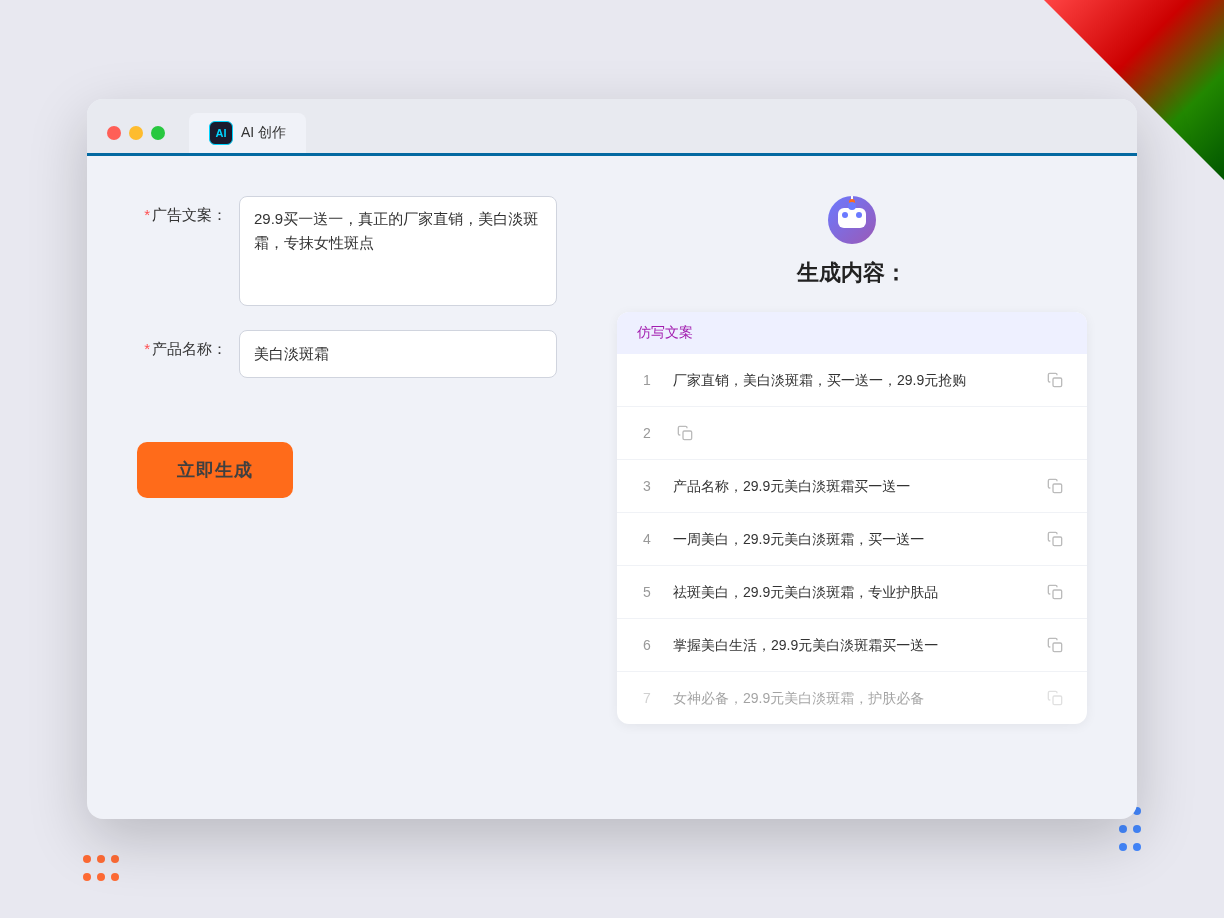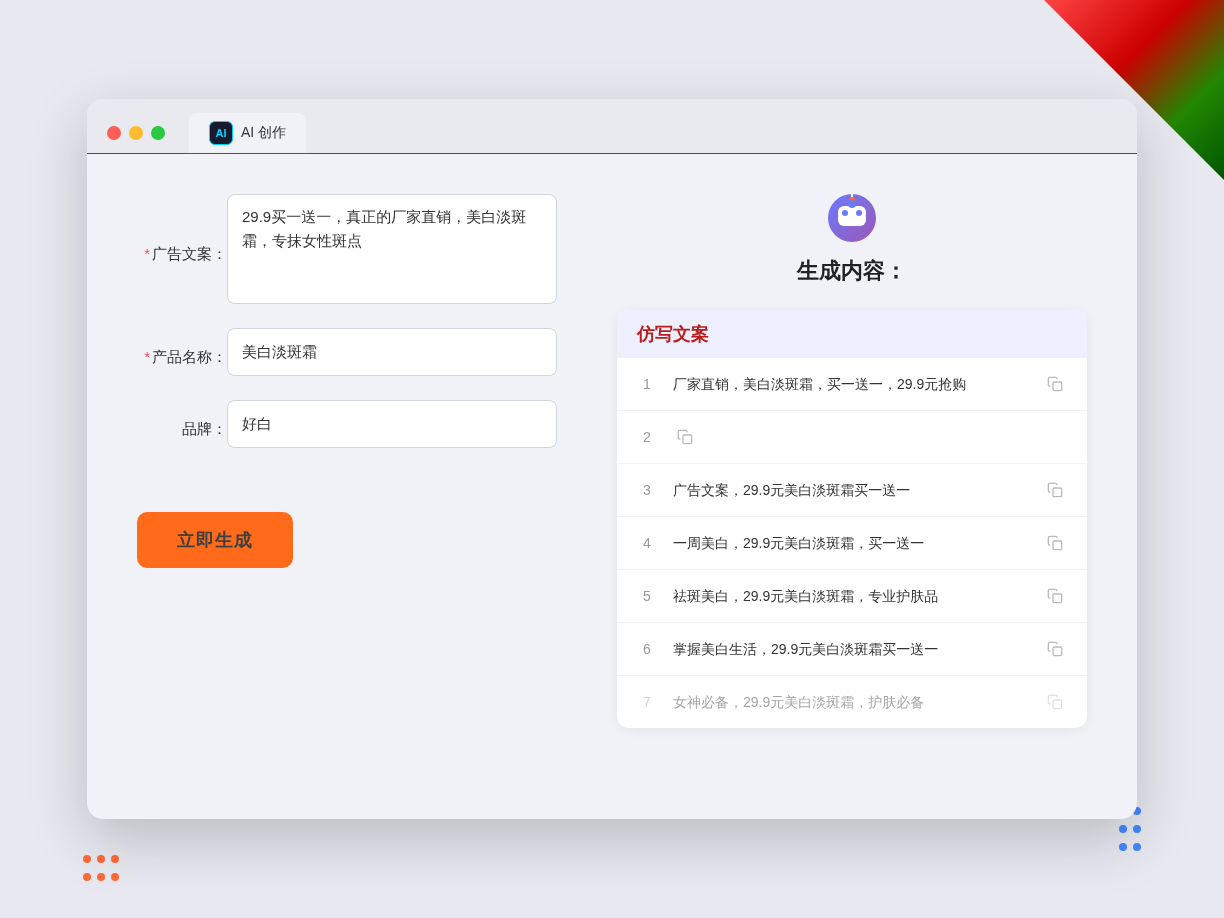--- a/index.html
+++ b/index.html
@@ -61,21 +61,21 @@
       overflow: hidden;
     }
 
     
     .title-bar {
       background: #e8eaf0;
       padding: 14px 20px 0 20px;
       display: flex;
       align-items: center;
       gap: 16px;
-      border-bottom: 1px solid #0369a1;
+      border-bottom: 3px solid #0369a1;
     }
     .traffic-lights {
       display: flex;
       gap: 8px;
       align-items: center;
       margin-right: 8px;
     }
     .traffic-light {
       width: 14px; height: 14px;
       border-radius: 50%;
@@ -123,22 +123,23 @@
     }
     .page-title {
       font-size: 28px;
       font-weight: 700;
       color: #222;
       margin-bottom: 36px;
     }
 
     .form-group {
       display: flex;
-      align-items: center;
+      align-items: flex-start;
       margin-bottom: 24px;
+      gap: 12px;
     }
     .form-label {
       font-size: 15px;
       color: #333;
       white-space: nowrap;
       padding-top: 10px;
       min-width: 90px;
       text-align: right;
     }
     .required-star {
@@ -256,23 +257,23 @@
     
     .results-table {
       background: #fff;
       border-radius: 12px;
       overflow: hidden;
       box-shadow: 0 2px 12px rgba(0,0,0,0.06);
     }
     .results-header {
       background: #eef0ff;
       padding: 12px 20px;
-      font-size: 18px;
-      font-weight: 700;
-      color: #b91c1c;
+      font-size: 14px;
+      font-weight: 400;
+      color: #a21caf;
     }
     .result-row {
       display: flex;
       align-items: center;
       padding: 14px 20px;
       border-bottom: 1px solid #f0f2f6;
       gap: 16px;
     }
     .result-row:last-child {
       border-bottom: none;
@@ -351,24 +352,20 @@
 
       
       <div class="form-group">
         <div class="form-label">
           <span class="required-star">*</span><span>产品名称：</span>
         </div>
         <input type="text" class="form-input form-input-single" value="美白淡斑霜" style="">
       </div>
 
       
-      <div class="form-group">
-        <div class="form-label">品牌：</div>
-        <input type="text" class="form-input form-input-single" value="好白" style="">
-      </div>
 
       
       <button class="generate-btn">立即生成</button>
     </div>
 
     <div class="right-panel">
 
       <div class="result-header">
 
         <div class="robot-icon">
@@ -401,21 +398,21 @@
               <span class="row-num">2</span>
               <div class="copy-icon">
                 <svg viewBox="0 0 24 24" fill="none" stroke="currentColor" stroke-width="2">
                   <rect x="9" y="9" width="13" height="13" rx="2" ry="2"></rect>
                   <path d="M5 15H4a2 2 0 0 1-2-2V4a2 2 0 0 1 2-2h9a2 2 0 0 1 2 2v1"></path>
                 </svg>
               </div>
             </div>
             <div class="result-row">
               <span class="row-num">3</span>
-              <span class="row-text">广告文案，29.9元美白淡斑霜买一送一</span>
+              <span class="row-text">产品名称，29.9元美白淡斑霜买一送一</span>
               <div class="copy-icon">
                 <svg viewBox="0 0 24 24" fill="none" stroke="currentColor" stroke-width="2">
                   <rect x="9" y="9" width="13" height="13" rx="2" ry="2"></rect>
                   <path d="M5 15H4a2 2 0 0 1-2-2V4a2 2 0 0 1 2-2h9a2 2 0 0 1 2 2v1"></path>
                 </svg>
               </div>
             </div>
             <div class="result-row">
               <span class="row-num">4</span>
               <span class="row-text">一周美白，29.9元美白淡斑霜，买一送一</span>

